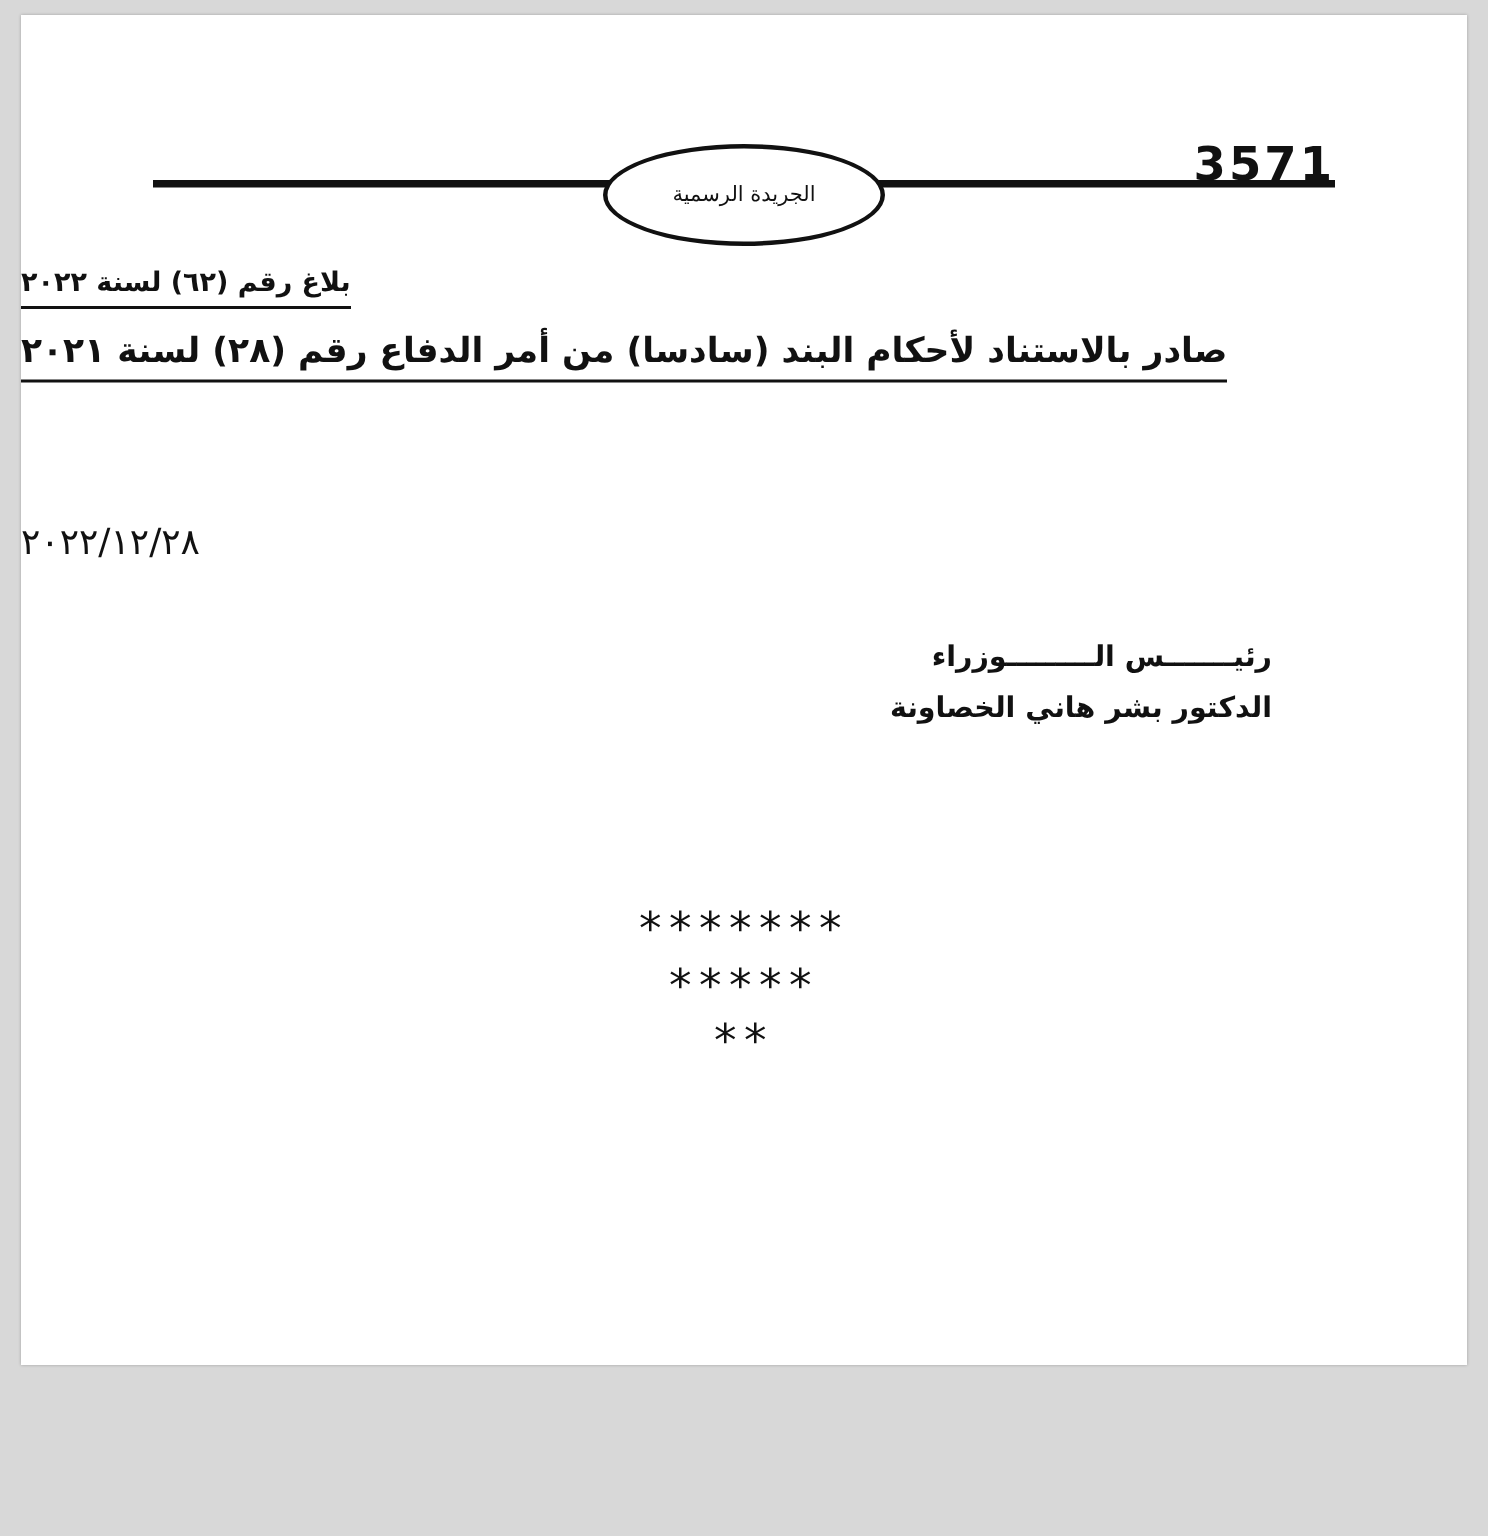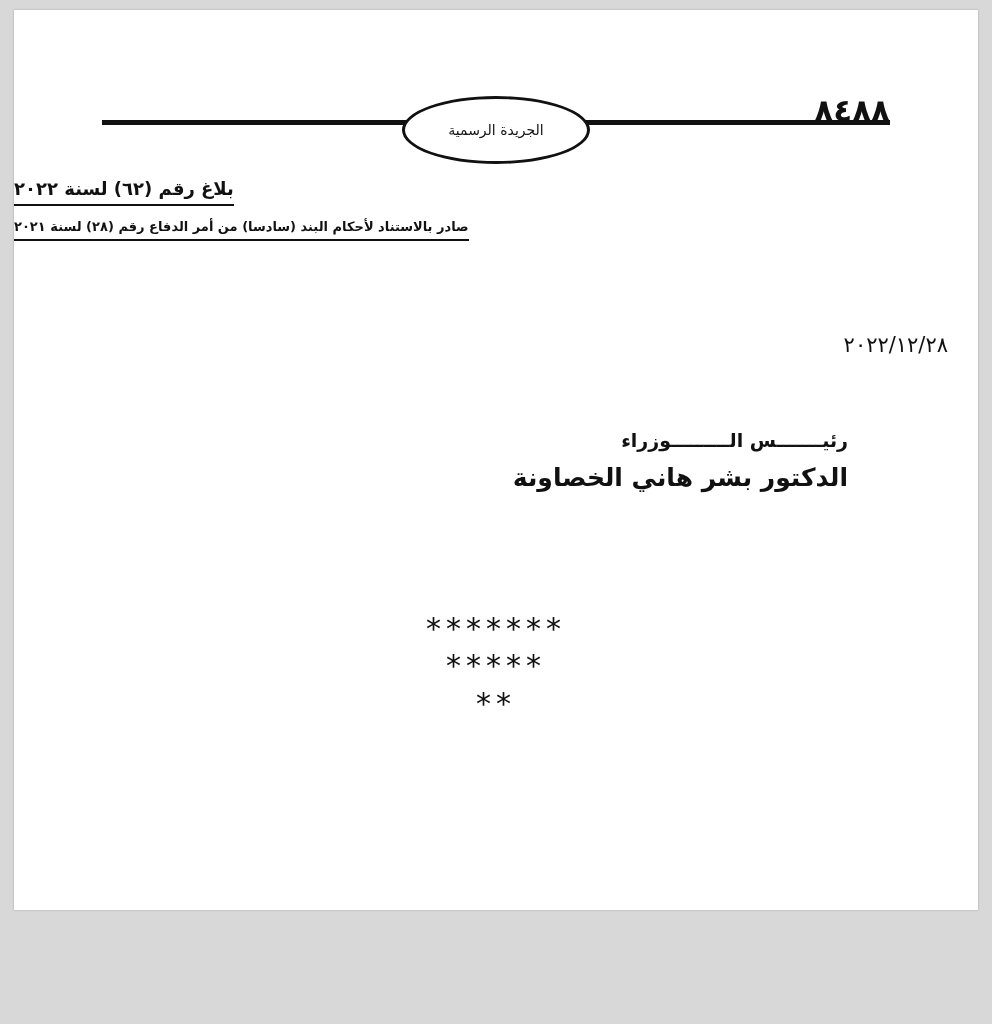--- a/index.html
+++ b/index.html
@@ -77,62 +77,62 @@
     display: inline-block;
     font-size: 18px;
     font-weight: bold;
     color: #111111;
     border-bottom: 2px solid #111111;
     padding-bottom: 2px;
     line-height: 1.45;
   }
   .title-line.second {
     margin-top: 12px;
-    font-size: 13px;
+    font-size: 23px;
   }
   
   .body-block {
     margin: 60px 150px 0 150px;
     text-align: justify;
     text-align-last: left;
     font-size: 26px;
     color: #111111;
     line-height: 2.0;
     direction: rtl;
     letter-spacing: 0.5px;
   }
   .body-line-2 {
     margin-top: 6px;
     text-align: left;
     direction: rtl;
   }
   .date-line {
     margin-top: 92px;
-    text-align: right;
-    font-size: 21px;
+    text-align: left;
+    font-size: 24px;
     color: #111111;
     letter-spacing: 1px;
     padding-right: 30px;
   }
   
   .signature {
-    margin-top: 72px;
+    margin-top: 52px;
     padding-right: 130px;
     text-align: right;
     direction: rtl;
   }
   .sig-title {
     font-size: 19px;
     font-weight: bold;
     color: #111111;
     letter-spacing: 0px;
   }
   .sig-name {
     margin-top: 12px;
-    font-size: 25px;
+    font-size: 19px;
     font-weight: bold;
     color: #111111;
     text-align: right;
   }
   
   .stars {
     margin-top: 118px;
     text-align: center;
     color: #111111;
     font-family: "DejaVu Sans", sans-serif;
@@ -149,21 +149,21 @@
 </head>
 <body>
 
 <div class="page">
 
   <div class="header">
     <div class="header-rule"></div>
     <div class="seal">
       <span class="seal-text">الجريدة الرسمية</span>
     </div>
-    <div class="page-number">٨٤٨٨</div>
+    <div class="page-number">3571</div>
   </div>
 
   <div class="title-block">
     <div class="title-line">بلاغ رقم (٦٢) لسنة ٢٠٢٢</div>
     <br>
     <div class="title-line second">صادر بالاستناد لأحكام البند (سادسا) من أمر الدفاع رقم (٢٨) لسنة ٢٠٢١</div>
   </div>
 
 
   <div class="date-line">٢٠٢٢/١٢/٢٨</div>

